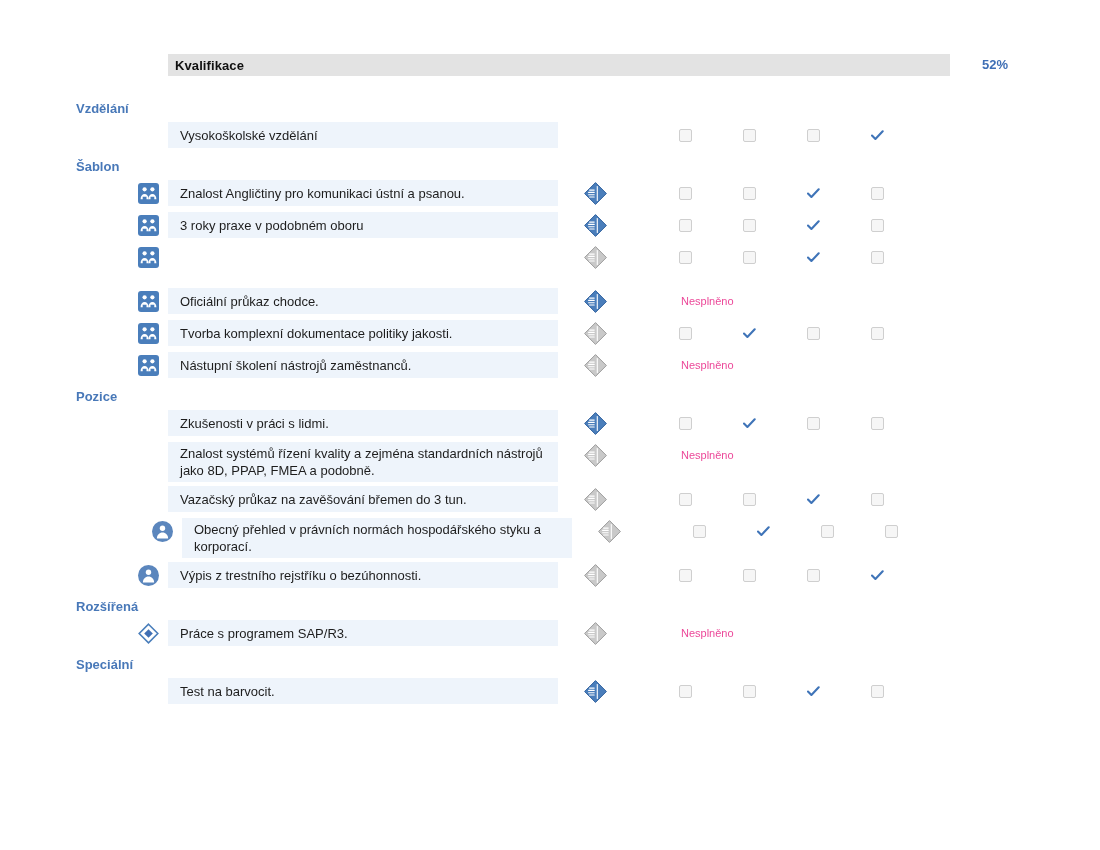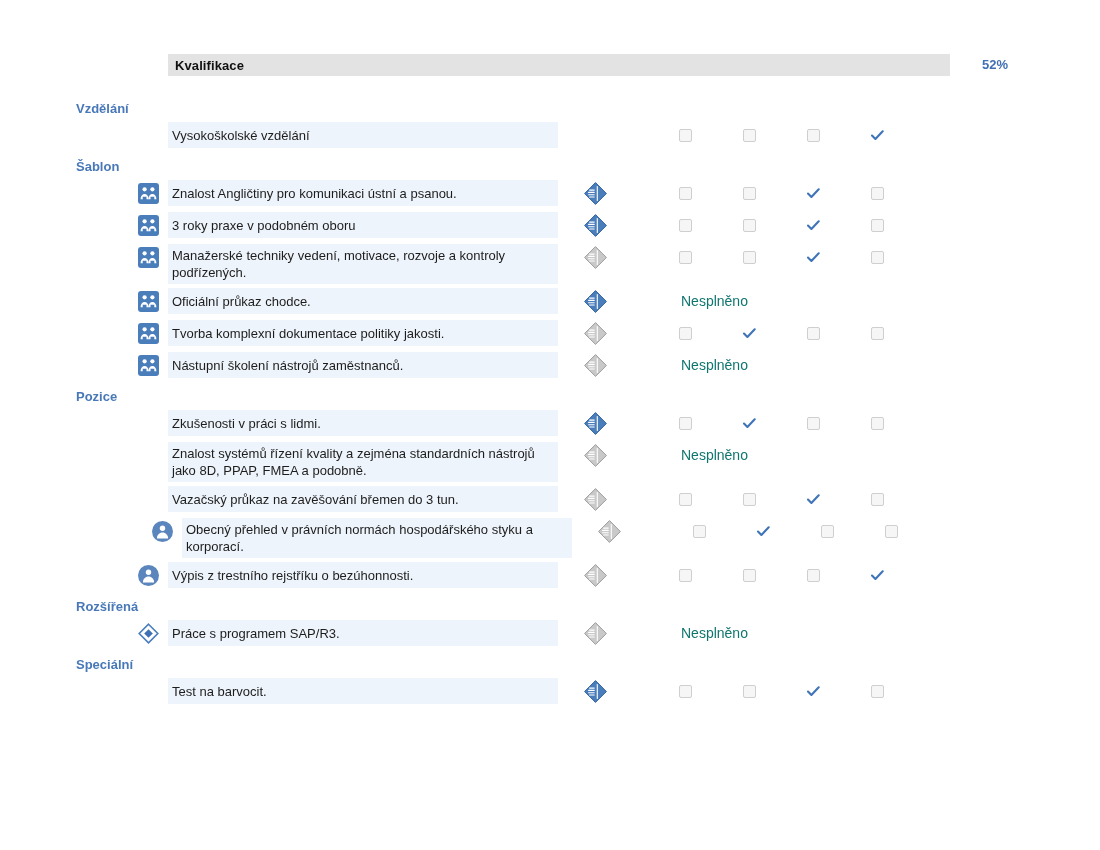--- a/index.html
+++ b/index.html
@@ -108,21 +108,21 @@
   
   .item-bar {
     position: absolute;
     left: 168px;
     top: 0;
     width: 390px;
     background: #eef4fb;
     min-height: 26px;
     display: flex;
     align-items: center;
-    padding: 3px 6px 3px 4px;
+    padding: 3px 6px 3px 12px;
     box-sizing: border-box;
   }
   .item-bar.two-line { min-height: 38px; }
   .item-text {
     font-size: 13px;
     color: #1d1d1d;
     line-height: 17px;
   }
 
   
@@ -172,22 +172,22 @@
     font-weight: bold;
   }
   .chk-mark svg { display: block; }
 
   .unmet {
     position: absolute;
     left: 681px;
     top: 0;
     height: 26px;
     line-height: 26px;
-    font-size: 14px;
-    color: #0f766e;
+    font-size: 11px;
+    color: #ec4899;
   }
 </style>
 </head>
 <body>
 
 <div class="page">
 
   <div class="header-row">
     <span class="header-title">Kvalifikace</span>
   </div>
@@ -315,23 +315,20 @@
         <div class="type-icon icon-people">
           <svg width="21" height="21" viewBox="0 0 21 21">
             <g fill="#ffffff">
               <circle cx="6.6" cy="6.3" r="2.1"></circle>
               <path d="M2.6 16.2c0-3.1 1.8-5.1 4-5.1s4 2 4 5.1h-2.1v-2.5h-3.8v2.5z"></path>
               <circle cx="14.4" cy="6.3" r="2.1"></circle>
               <path d="M10.4 16.2c0-3.1 1.8-5.1 4-5.1s4 2 4 5.1h-2.1v-2.5h-3.8v2.5z"></path>
             </g>
           </svg>
         </div>
-        <div class="item-bar two-line">
-          <span class="item-text">Manažerské techniky vedení, motivace, rozvoje a kontroly podřízených.</span>
-        </div>
         <div class="level-icon">
           <svg width="25" height="25" viewBox="0 0 25 25">
             <path d="M12.5 1.6 23.4 12.5 12.5 23.4 1.6 12.5z" fill="#c9c9c9" stroke="#9d9d9d" stroke-width="1"></path>
             <path d="M12.5 3.6v17.8L3.6 12.5z" fill="#c9c9c9"></path>
             <g stroke="#ffffff" stroke-width="1.1" stroke-linecap="round">
               <line x1="6.6" y1="9.1" x2="11.2" y2="9.1"></line>
               <line x1="5.6" y1="11.4" x2="11.2" y2="11.4"></line>
               <line x1="5.6" y1="13.7" x2="11.2" y2="13.7"></line>
               <line x1="6.6" y1="16.0" x2="11.2" y2="16.0"></line>
               <line x1="14.3" y1="5.6" x2="14.3" y2="19.4"></line>

